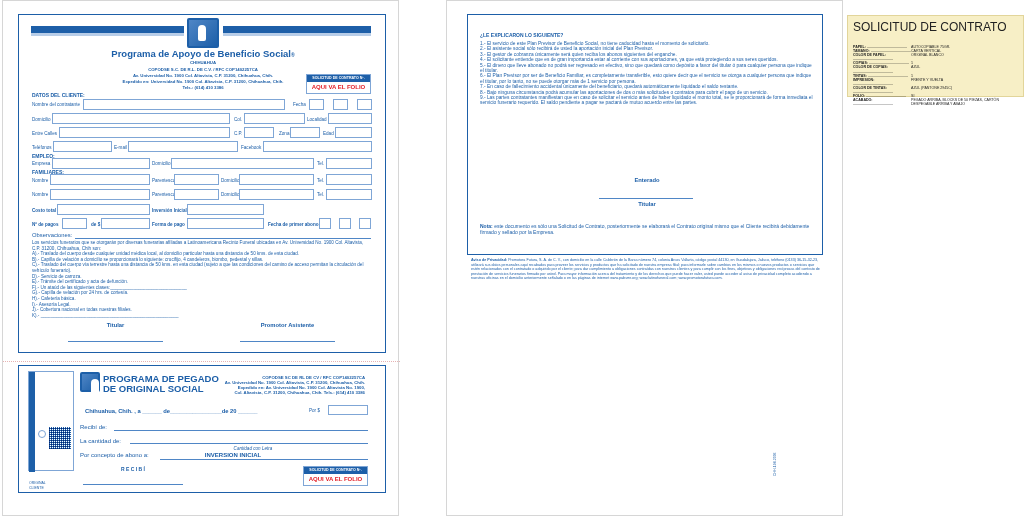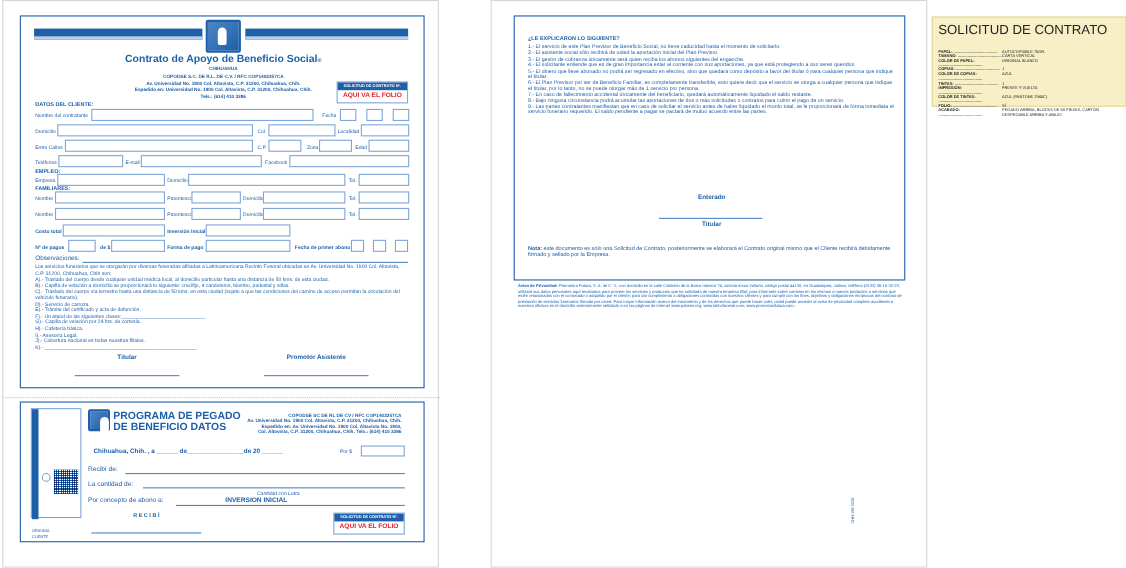--- a/index.html
+++ b/index.html
@@ -28,21 +28,21 @@
 .qr{position:absolute;background:repeating-linear-gradient(90deg,#1d5fa8 0 1px,#fff 1px 2px),repeating-linear-gradient(0deg,#1d5fa8 0 1px,#fff 1px 2px);background-blend-mode:multiply}
 </style>
 </head>
 <body>
 
 <div id="p1" class="page">
   <div class="frame" style="left:15px;top:13px;width:368px;height:339px"></div>
   <div class="bar" style="left:28px;top:25px;width:153px"></div>
   <div class="bar" style="left:220px;top:25px;width:148px"></div>
   <div class="logo" style="left:184px;top:17px;width:32px;height:30px"></div>
-  <div class="t b c" style="left:60px;top:47px;width:280px;font-size:9.5px"><span>Contrato de Apoyo de Beneficio Social</span><span style="font-size:5px">®</span></div>
+  <div class="t b c" style="left:60px;top:47px;width:280px;font-size:9.5px"><span>Programa de Apoyo de Beneficio Social</span><span style="font-size:5px">®</span></div>
   <div class="t b c" style="left:100px;top:59px;width:200px;font-size:4.3px">CHIHUAHUA</div>
   <div class="t b c" style="left:60px;top:66px;width:280px;font-size:4.3px">COPODSE  S.C. DE R.L. DE C.V. / RFC COP1402257CA</div>
   <div class="t b c" style="left:60px;top:72px;width:280px;font-size:4.3px">Av. Universidad No. 1900 Col. Altavista, C.P. 31200, Chihuahua, Chih.</div>
   <div class="t b c" style="left:60px;top:78px;width:280px;font-size:4.3px">Expedido en: Universidad No. 1900 Col. Altavista, C.P. 31200, Chihuahua, Chih.</div>
   <div class="t b c" style="left:60px;top:84px;width:280px;font-size:4.3px">Tels.: (614) 410 3386</div>
   <div class="folio" style="left:303px;top:73px;width:65px;height:20px">
     <div class="hd">SOLICITUD DE CONTRATO Nº.</div>
     <div class="fv">AQUI VA EL FOLIO</div>
   </div>
 
@@ -144,21 +144,21 @@
   <div style="position:absolute;left:0;top:360px;width:397px;border-top:1px dotted #e6b3b3"></div>
 
   <div class="frame" style="left:15px;top:364px;width:368px;height:128px"></div>
   <div style="position:absolute;left:25px;top:370px;width:46px;height:100px;border:1px solid #7fa6d6">
     <div style="position:absolute;left:0;top:0;width:6px;height:100px;background:#1d5fa8"></div>
     <div class="qr" style="left:20px;top:55px;width:22px;height:22px"></div>
     <div style="position:absolute;left:9px;top:58px;width:8px;height:8px;border-radius:50%;border:1px solid #7fa6d6"></div>
   </div>
   <div class="logo" style="left:77px;top:371px;width:20px;height:20px"></div>
   <div class="t b" style="left:100px;top:372px;font-size:9.5px">PROGRAMA DE PEGADO</div>
-  <div class="t b" style="left:100px;top:382px;font-size:9.5px">DE BENEFICIO DATOS</div>
+  <div class="t b" style="left:100px;top:382px;font-size:9.5px">DE ORIGINAL SOCIAL</div>
   <div class="t b" style="right:33px;top:374px;font-size:4.3px;text-align:right">COPODSE  SC DE RL DE CV / RFC COP1402257CA</div>
   <div class="t b" style="right:33px;top:379px;font-size:4.3px;text-align:right">Av. Universidad No. 1900 Col. Altavista, C.P. 31200, Chihuahua, Chih.</div>
   <div class="t b" style="right:33px;top:384px;font-size:4.3px;text-align:right">Expedido en: Av. Universidad No. 1900 Col. Altavista No. 1900,</div>
   <div class="t b" style="right:33px;top:389px;font-size:4.3px;text-align:right">Col. Altavista, C.P. 31200, Chihuahua, Chih. Tels.: (614) 410 3386</div>
   <div class="t b" style="left:82px;top:407px;font-size:5.8px">Chihuahua, Chih. , a ______ de________________de 20 ______</div>
   <div class="t" style="left:306px;top:407px;font-size:4.6px">Por $</div>
   <div class="box" style="left:325px;top:404px;width:40px;height:10px"></div>
   <div class="t" style="left:77px;top:423px;font-size:6px">Recibí de:</div>
   <div class="line" style="left:111px;top:429px;width:254px"></div>
   <div class="t" style="left:77px;top:437px;font-size:6px">La cantidad de:</div>

